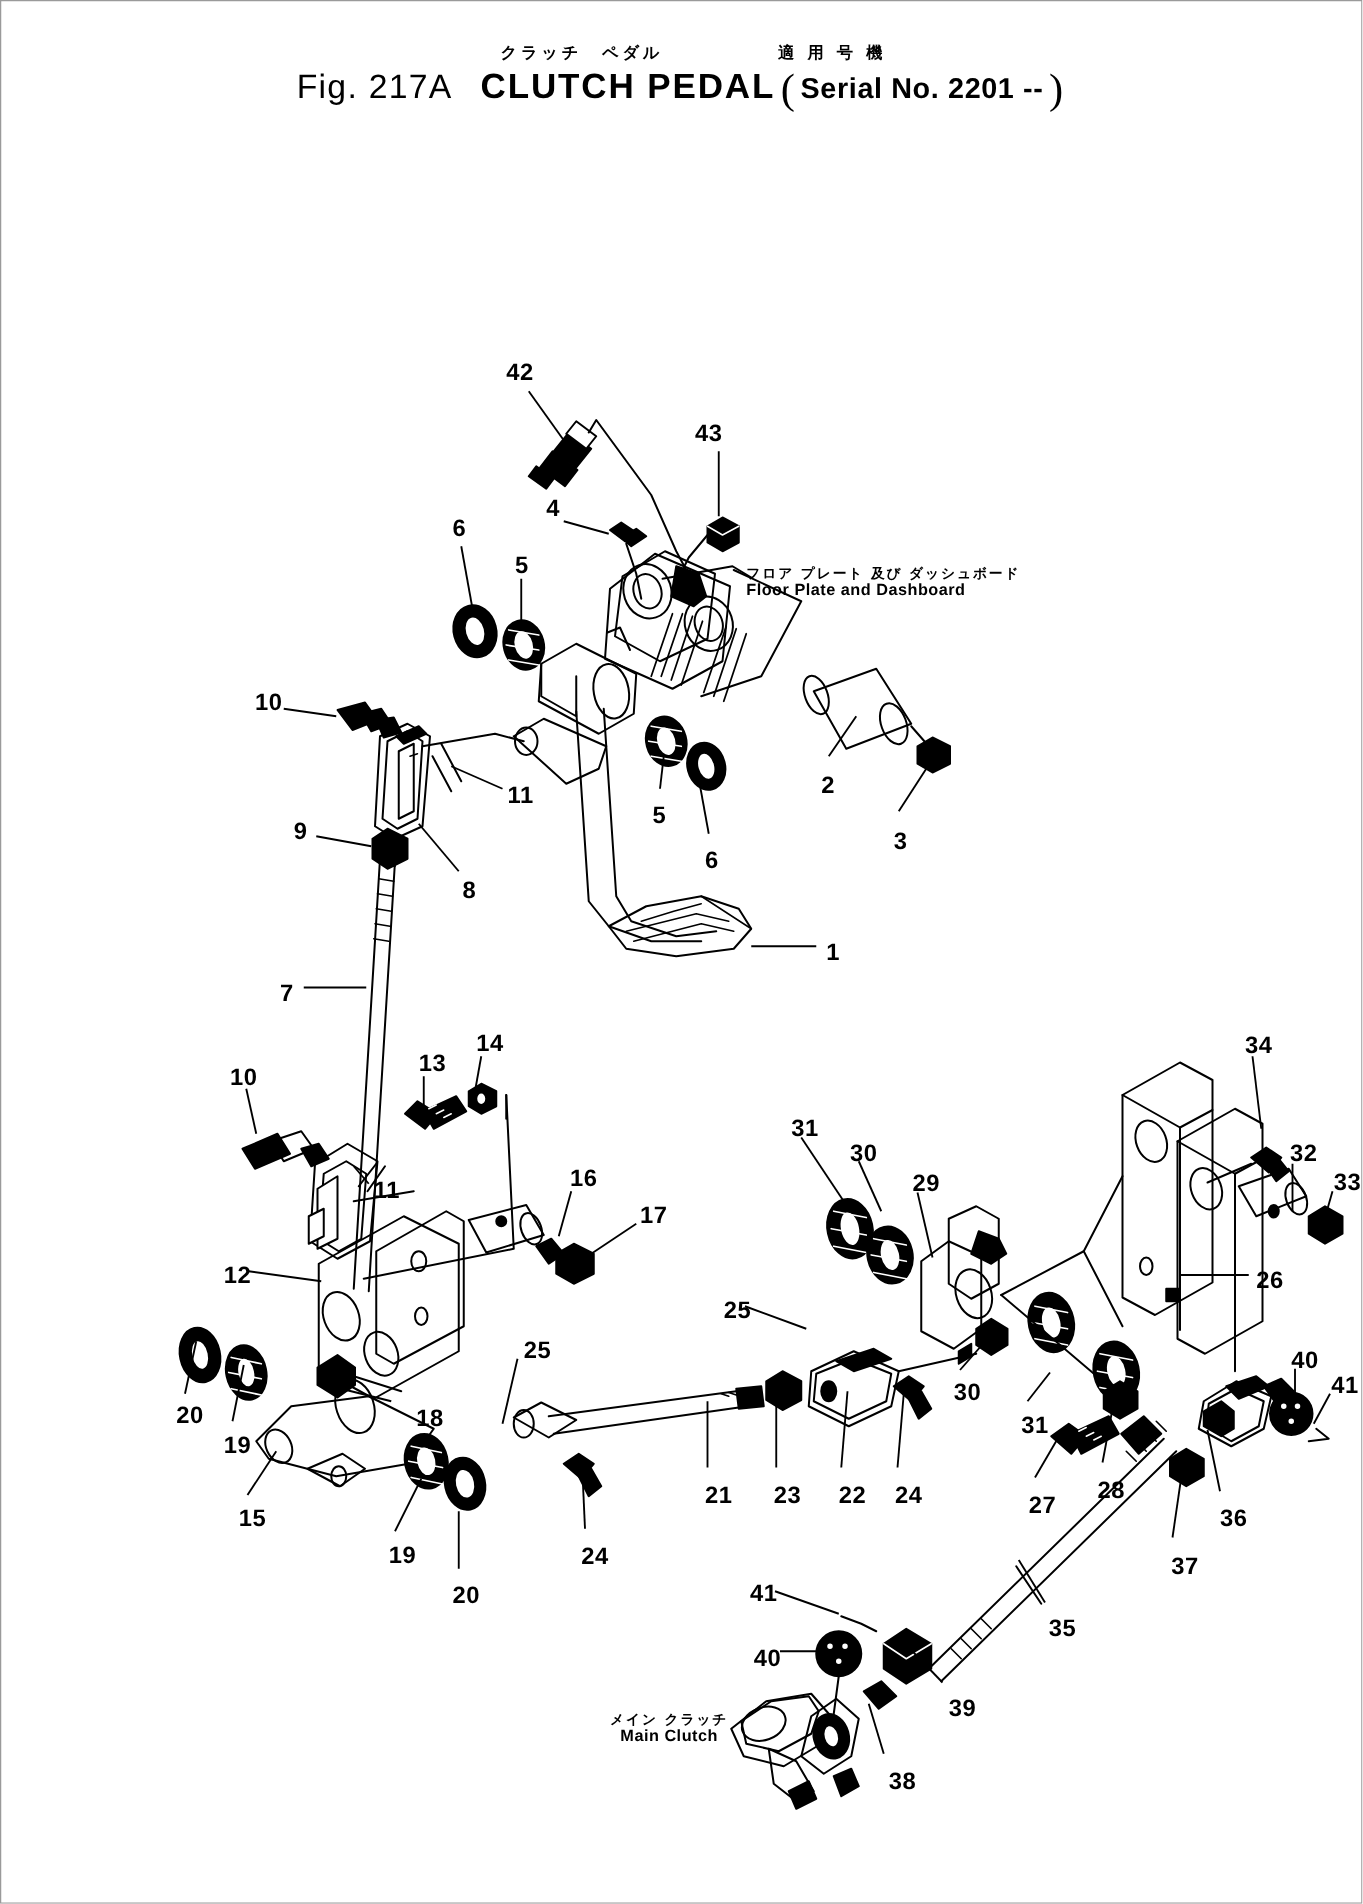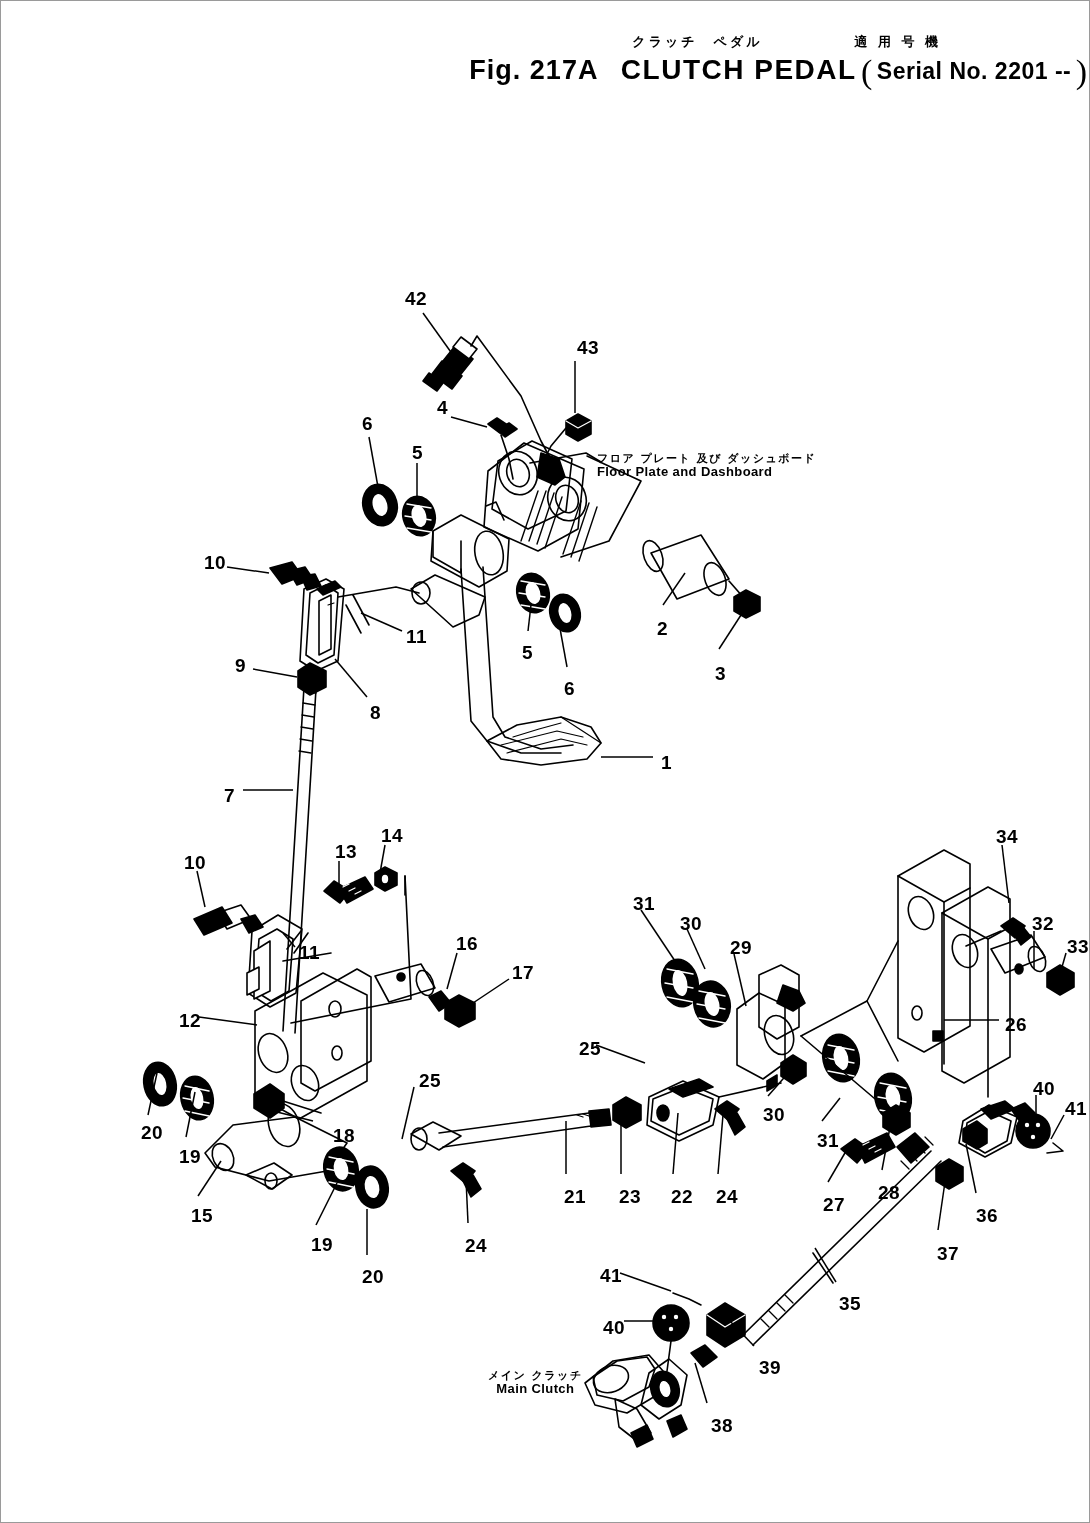--- a/index.html
+++ b/index.html
@@ -18,30 +18,30 @@
     border: 1px solid #9a9a9a;
     box-sizing: border-box;
     overflow: hidden;
   }
   
   #title-block {
     position: absolute;
     left: 0;
     top: 52px;
     width: 1086px;
-    text-align: right;
+    text-align: center;
   }
   .title-row {
     display: inline-block;
     position: relative;
     white-space: nowrap;
   }
   .t-fig {
     font-family: "Liberation Sans", sans-serif;
-    font-weight: bold;
+    font-weight: normal;
     font-size: 27px;
     letter-spacing: 1px;
     color: #000;
     vertical-align: baseline;
   }
   .t-jp {
     position: absolute;
     font-family: "DejaVu Sans", sans-serif;
     font-weight: bold;
     font-size: 13px;
@@ -557,21 +557,21 @@
     <span class="ref-en">Floor Plate and Dashboard</span>
   </div>
 
   <div class="ref-caption" id="ref-clutch">
     <span class="ref-jp">メイン クラッチ</span>
     <span class="ref-en">Main Clutch</span>
   </div>
 
   <div id="callout-layer">
       <div class="callout" style="left: 404px; top: 288px;">42</div>
-      <div class="callout" style="left: 576px; top: 337px; text-align: center;">43</div>
+      <div class="callout" style="left: 555px; top: 337px; text-align: center;">43</div>
       <div class="callout" style="left: 436px; top: 397px;">4</div>
       <div class="callout" style="left: 361px; top: 413px;">6</div>
       <div class="callout" style="left: 411px; top: 442px;">5</div>
       <div class="callout" style="left: 203px; top: 552px;">10</div>
       <div class="callout" style="left: 405px; top: 626px;">11</div>
       <div class="callout" style="left: 234px; top: 655px;">9</div>
       <div class="callout" style="left: 369px; top: 702px;">8</div>
       <div class="callout" style="left: 521px; top: 642px;">5</div>
       <div class="callout" style="left: 563px; top: 678px;">6</div>
       <div class="callout" style="left: 656px; top: 618px;">2</div>

